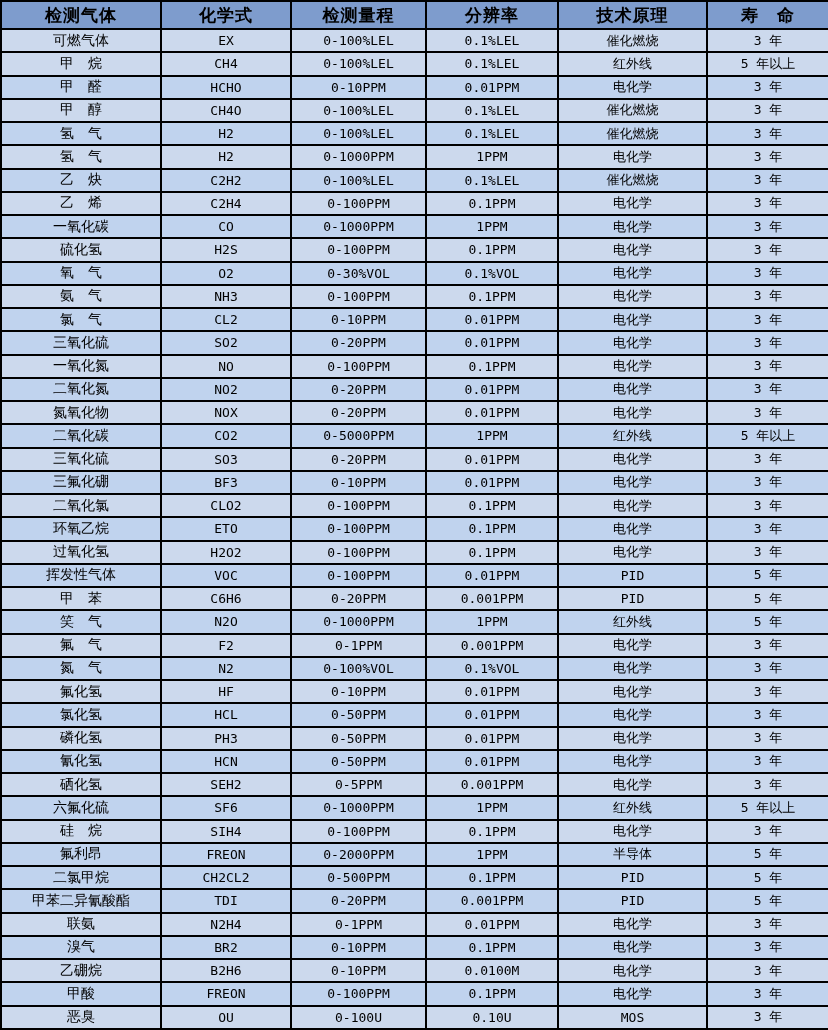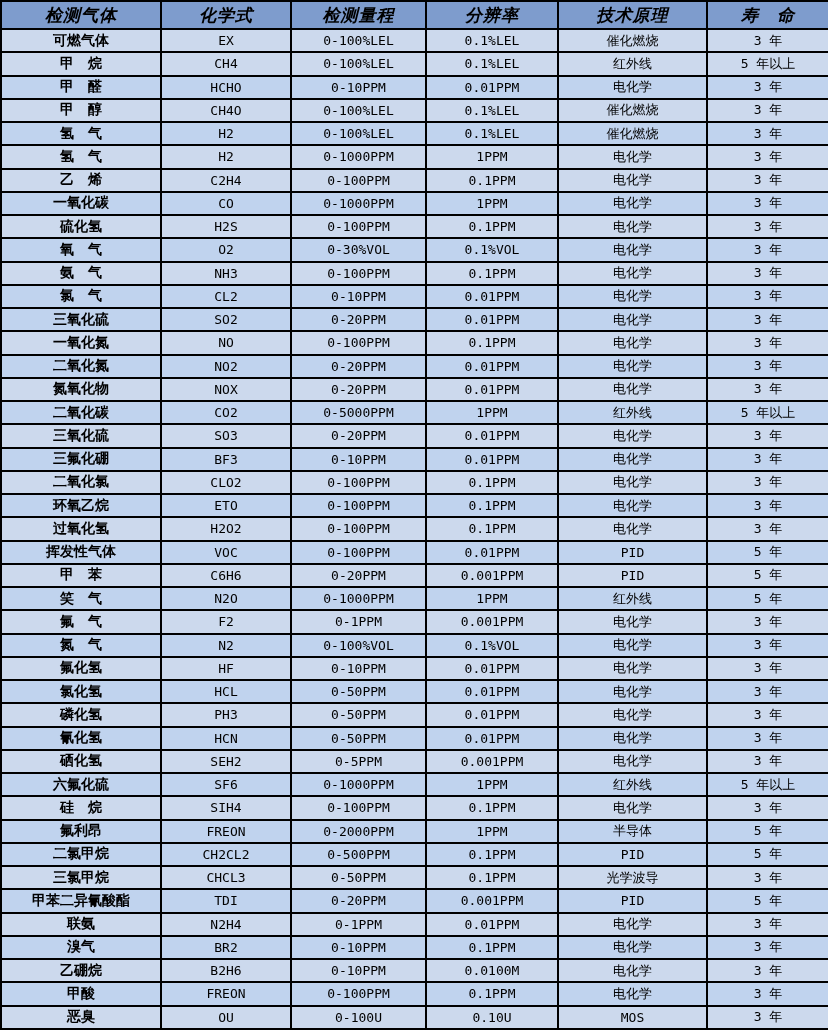--- a/index.html
+++ b/index.html
@@ -20,31 +20,31 @@
   }
   table.spec th, table.spec td {
     border: 2px solid var(--border-c, #000000);
     padding: 0;
     text-align: center;
     vertical-align: middle;
     white-space: nowrap;
     overflow: hidden;
     color: var(--text-c, #000000);
   }
-  thead tr { height: 28px; font-style: italic; }
+  thead tr { height: 28px; }
   thead th {
     background: var(--header-bg, #7e9ccd);
     font-size: 17px;
     font-weight: bold;
     letter-spacing: 1px;
   }
   tbody tr.odd  td { background: var(--row-odd,  #ccd9ed); }
   tbody tr.even td { background: var(--row-even, #c0d3ee); }
   tbody td { font-size: 13px; }
-  tbody td.c-gas { font-size: 14px; font-weight: bold; }
+  tbody td.c-gas { font-size: 14px; }
   col.c0 { width: 160px; }
   col.c1 { width: 130px; }
   col.c2 { width: 135px; }
   col.c3 { width: 132px; }
   col.c4 { width: 149px; }
   col.c5 { width: 122px; }
 </style>
 </head>
 <body>
 
@@ -109,20 +109,28 @@
         <td class="">3 年</td>
       </tr>
       <tr class="odd">
         <td class="c-gas">氢　气</td>
         <td class="">H2</td>
         <td class="">0-1000PPM</td>
         <td class="">1PPM</td>
         <td class="">电化学</td>
         <td class="">3 年</td>
       </tr>
+      <tr class="even">
+        <td class="c-gas">乙　炔</td>
+        <td class="">C2H2</td>
+        <td class="">0-100%LEL</td>
+        <td class="">0.1%LEL</td>
+        <td class="">催化燃烧</td>
+        <td class="">3 年</td>
+      </tr>
       <tr class="odd">
         <td class="c-gas">乙　烯</td>
         <td class="">C2H4</td>
         <td class="">0-100PPM</td>
         <td class="">0.1PPM</td>
         <td class="">电化学</td>
         <td class="">3 年</td>
       </tr>
       <tr class="even">
         <td class="c-gas">一氧化碳</td>
@@ -348,28 +356,20 @@
         <td class="">半导体</td>
         <td class="">5 年</td>
       </tr>
       <tr class="even">
         <td class="c-gas">二氯甲烷</td>
         <td class="">CH2CL2</td>
         <td class="">0-500PPM</td>
         <td class="">0.1PPM</td>
         <td class="">PID</td>
         <td class="">5 年</td>
-      </tr>
-      <tr class="odd">
-        <td class="c-gas">三氯甲烷</td>
-        <td class="">CHCL3</td>
-        <td class="">0-50PPM</td>
-        <td class="">0.1PPM</td>
-        <td class="">光学波导</td>
-        <td class="">3 年</td>
       </tr>
       <tr class="even">
         <td class="c-gas">甲苯二异氰酸酯</td>
         <td class="">TDI</td>
         <td class="">0-20PPM</td>
         <td class="">0.001PPM</td>
         <td class="">PID</td>
         <td class="">5 年</td>
       </tr>
       <tr class="odd">

